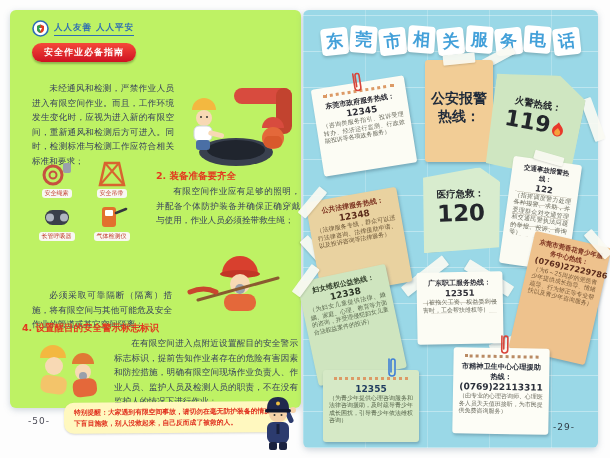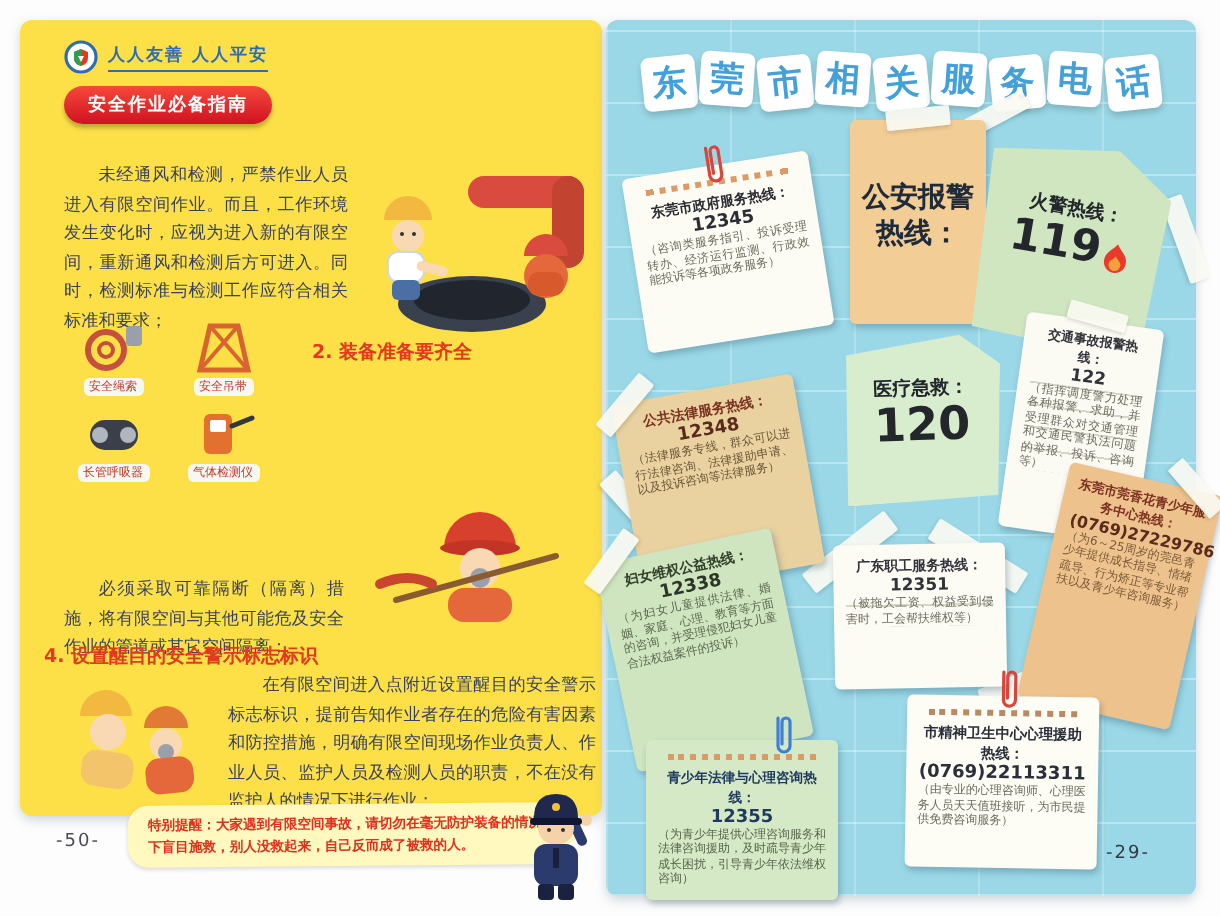--- a/index.html
+++ b/index.html
@@ -1,20 +1,20 @@
 <!DOCTYPE html>
 <html><head>
 <meta charset="utf-8">
 <style>
   html,body{margin:0;padding:0;background:#fff;}
   #canvas{position:relative;width:610px;height:458px;background:#fdfdfd;overflow:hidden;
           font-family:"DejaVu Sans","Liberation Sans",sans-serif;}
   .pg{position:absolute;border-radius:6px;box-shadow:0 2px 6px rgba(120,140,160,.35);}
   
-  #pageL{left:10px;top:10px;width:291px;height:398px;background:#fde047;}
+  #pageL{left:10px;top:10px;width:291px;height:398px;background:#bef264;}
   .brand{position:absolute;left:22px;top:10px;display:flex;align-items:center;gap:5px;}
   .slogan{font-size:8.5px;font-weight:bold;color:#2e6db5;border-bottom:1px solid #2e6db5;padding-bottom:1px;letter-spacing:1px;}
   .badge{position:absolute;left:22px;top:33px;background:linear-gradient(#f5493a,#cf1222);color:#fff;
          font-size:9px;font-weight:bold;padding:3px 12px;border-radius:11px;box-shadow:0 2px 2px rgba(0,0,0,.25);letter-spacing:1px;}
   .sec-h{position:absolute;color:#e23a1f;font-weight:bold;font-size:9.5px;}
   .body{position:absolute;font-size:8.6px;line-height:14.5px;color:#39425c;text-indent:2em;text-align:justify;}
   .illus{position:absolute;}
   .equip{position:absolute;left:24px;top:150px;width:100px;display:grid;grid-template-columns:1fr 1fr;gap:5px 10px;}
   .equip .it{display:flex;flex-direction:column;align-items:center;gap:1px;}
   .equip .lb{font-size:6px;color:#c0392b;background:#f8f8f2;border-radius:3px;padding:0 3px;white-space:nowrap;}
@@ -132,20 +132,21 @@
         <svg width="34" height="28" viewBox="0 0 34 28">
           <rect x="7" y="4" width="14" height="20" rx="3" fill="#e2702e"></rect>
           <rect x="10" y="7" width="8" height="6" rx="1" fill="#fff"></rect>
           <path d="M21 10 L31 6" stroke="#33363d" stroke-width="2.5" stroke-linecap="round"></path>
         </svg>
         <span class="lb">气体检测仪</span>
       </div>
     </div>
 
     <div class="sec-h" style="left:146px;top:160px;width:140px;">2. 装备准备要齐全</div>
+    <div class="body" style="left:146px;top:174px;width:144px;">有限空间作业应有足够的照明，并配备个体防护装备并确保正确穿戴与使用，作业人员必须拴带救生绳；</div>
 
     <svg class="illus" style="left:170px;top:238px;" width="116" height="64" viewBox="0 0 116 64">
       <path d="M42 26 a18 18 0 0 1 36 0 Z" fill="#d8402e"></path>
       <ellipse cx="60" cy="26" rx="20" ry="4" fill="#c23526"></ellipse>
       <circle cx="60" cy="36" r="10" fill="#f8d9b4"></circle>
       <circle cx="60" cy="41" r="5" fill="#9aa0ab"></circle>
       <rect x="44" y="46" width="32" height="17" rx="8" fill="#e4683a"></rect>
       <path d="M18 52 L98 30" stroke="#8a5a30" stroke-width="3" stroke-linecap="round"></path>
       <path d="M10 44 Q24 38 36 44" stroke="#c9452e" stroke-width="5" fill="none" stroke-linecap="round"></path>
     </svg>
@@ -272,21 +273,20 @@
       <div class="t">东莞市莞香花青少年服务中心热线：</div>
       <div class="n">(0769)27229786</div>
       <div class="d">（为6～25周岁的莞邑青少年提供成长指导、情绪疏导、行为矫正等专业帮扶以及青少年咨询服务）</div>
     </div>
 
     <div class="note n10">
       <svg class="clip" style="left:62px;top:-14px;" width="14" height="24" viewBox="0 0 14 24">
         <path d="M4 3 v14 a3 3 0 0 0 6 0 V5 a2 2 0 0 0 -4 0 v11" fill="none" stroke="#3f7fd6" stroke-width="1.6" stroke-linecap="round"></path>
       </svg>
       <div class="dots"></div>
-      <div class="t">青少年法律与心理咨询热线：</div>
       <div class="n">12355</div>
       <div class="d">（为青少年提供心理咨询服务和法律咨询援助，及时疏导青少年成长困扰，引导青少年依法维权咨询）</div>
     </div>
 
     <div class="note n11">
       <svg class="clip" style="left:44px;top:-15px;" width="14" height="24" viewBox="0 0 14 24">
         <path d="M4 3 v14 a3 3 0 0 0 6 0 V5 a2 2 0 0 0 -4 0 v11" fill="none" stroke="#d8453a" stroke-width="1.6" stroke-linecap="round"></path>
       </svg>
       <div class="dots" style="border-color:#b98a63;"></div>
       <div class="t">市精神卫生中心心理援助热线：</div>

